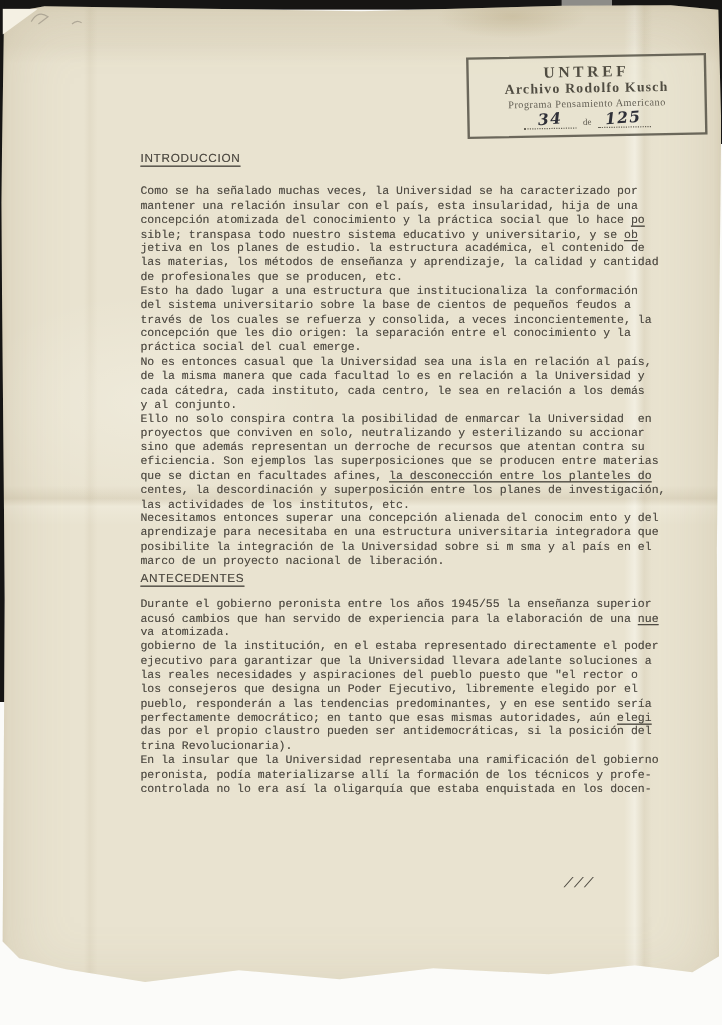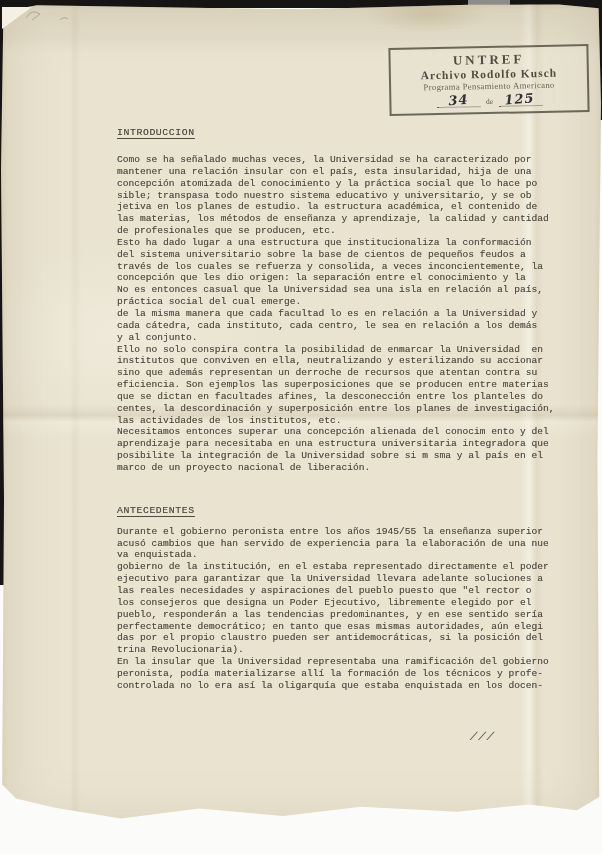--- a/index.html
+++ b/index.html
@@ -51,29 +51,29 @@
   .hand-row{display:flex;align-items:flex-end;justify-content:center;gap:5px;margin:1px 0 3px 0;}
   .dotline{display:inline-block;border-bottom:1.6px dotted rgba(70,66,56,.8);min-width:44px;text-align:center;line-height:12px;}
   .hand{font-family:"DejaVu Serif","Liberation Serif",serif;font-style:italic;font-weight:bold;
     font-size:13px;color:#2f3038;letter-spacing:1px;display:inline-block;transform:rotate(-3deg);}
   .de-label{font-size:7.5px;color:rgba(62,59,50,.85);line-height:10px;}
   
   .doc{position:absolute;left:117px;top:127px;width:460px;color:var(--ink,#4f4b43);}
   .sec-heading{
     margin:0 0 16px 0;font-size:9.8px;font-weight:normal;letter-spacing:.6px;
     text-decoration:underline;text-underline-offset:2.5px;
-    font-family:Liberation Mono, monospace;
+    font-family:Liberation Sans, sans-serif;
     text-shadow:0 0 .5px rgba(79,75,67,.55);
   }
-  section + section .sec-heading{margin-top:31px;margin-bottom:10px;}
+  section + section .sec-heading{margin-top:3px;margin-bottom:10px;}
   .tline{
     white-space:pre;font-size:9.6px;line-height:11.85px;letter-spacing:0;
     text-shadow:0 0 .5px rgba(79,75,67,.5);
   }
-  .tail-u{text-underline-offset:2px;}
+  .tail-u{text-decoration:underline;text-underline-offset:2px;}
   .cont-mark{
     position:absolute;left:470px;top:730px;font-size:11.5px;font-style:italic;
     letter-spacing:1.5px;color:var(--ink,#4f4b43);transform:skewX(-8deg);
   }
 </style>
 </head>
 <body>
 
 <div class="edge edge-top"></div>
 <div class="edge edge-left"></div>
@@ -105,42 +105,42 @@
       <div class="tline">mantener una relación insular con el país, esta insularidad, hija de una</div>
       <div class="tline">concepción atomizada del conocimiento y la práctica social que lo hace <span class="tail-u">po</span></div>
       <div class="tline">sible; transpasa todo nuestro sistema educativo y universitario, y se <span class="tail-u">ob</span></div>
       <div class="tline">jetiva en los planes de estudio. la estructura académica, el contenido de</div>
       <div class="tline">las materias, los métodos de enseñanza y aprendizaje, la calidad y cantidad</div>
       <div class="tline">de profesionales que se producen, etc.</div>
       <div class="tline">Esto ha dado lugar a una estructura que institucionaliza la conformación</div>
       <div class="tline">del sistema universitario sobre la base de cientos de pequeños feudos a</div>
       <div class="tline">través de los cuales se refuerza y consolida, a veces inconcientemente, la</div>
       <div class="tline">concepción que les dio origen: la separación entre el conocimiento y la</div>
+      <div class="tline">práctica social del cual emerge.</div>
       <div class="tline">No es entonces casual que la Universidad sea una isla en relación al país,</div>
-      <div class="tline">práctica social del cual emerge.</div>
       <div class="tline">de la misma manera que cada facultad lo es en relación a la Universidad y</div>
       <div class="tline">cada cátedra, cada instituto, cada centro, le sea en relación a los demás</div>
       <div class="tline">y al conjunto.</div>
       <div class="tline">Ello no solo conspira contra la posibilidad de enmarcar la Universidad  en</div>
-      <div class="tline">institutos que conviven en ella, neutralizando y esterilizando su accionar</div>
+      <div class="tline">proyectos que conviven en solo, neutralizando y esterilizando su accionar</div>
       <div class="tline">sino que además representan un derroche de recursos que atentan contra su</div>
       <div class="tline">eficiencia. Son ejemplos las superposiciones que se producen entre materias</div>
       <div class="tline">que se dictan en facultades afines, <span class="tail-u">la desconección entre los planteles do</span></div>
       <div class="tline">centes, la descordinación y superposición entre los planes de investigación,</div>
       <div class="tline">las actividades de los institutos, etc.</div>
       <div class="tline">Necesitamos entonces superar una concepción alienada del conocim ento y del</div>
       <div class="tline">aprendizaje para necesitaba en una estructura universitaria integradora que</div>
       <div class="tline">posibilite la integración de la Universidad sobre si m sma y al país en el</div>
       <div class="tline">marco de un proyecto nacional de liberación.</div>
     </section>
     <section>
       <h2 class="sec-heading">ANTECEDENTES</h2>
       <div class="tline">Durante el gobierno peronista entre los años 1945/55 la enseñanza superior</div>
       <div class="tline">acusó cambios que han servido de experiencia para la elaboración de una <span class="tail-u">nue</span></div>
-      <div class="tline">va enquistada.</div>
+      <div class="tline">va atomizada.</div>
       <div class="tline">gobierno de la institución, en el estaba representado directamente el poder</div>
       <div class="tline">ejecutivo para garantizar que la Universidad llevara adelante soluciones a</div>
       <div class="tline">las reales necesidades y aspiraciones del pueblo puesto que "el rector o</div>
       <div class="tline">los consejeros que designa un Poder Ejecutivo, libremente elegido por el</div>
       <div class="tline">pueblo, responderán a las tendencias predominantes, y en ese sentido sería</div>
       <div class="tline">perfectamente democrático; en tanto que esas mismas autoridades, aún <span class="tail-u">elegi</span></div>
       <div class="tline">das por el propio claustro pueden ser antidemocráticas, si la posición del</div>
       <div class="tline">trina Revolucionaria).</div>
       <div class="tline">En la insular que la Universidad representaba una ramificación del gobierno</div>
       <div class="tline">peronista, podía materializarse allí la formación de los técnicos y profe-</div>

